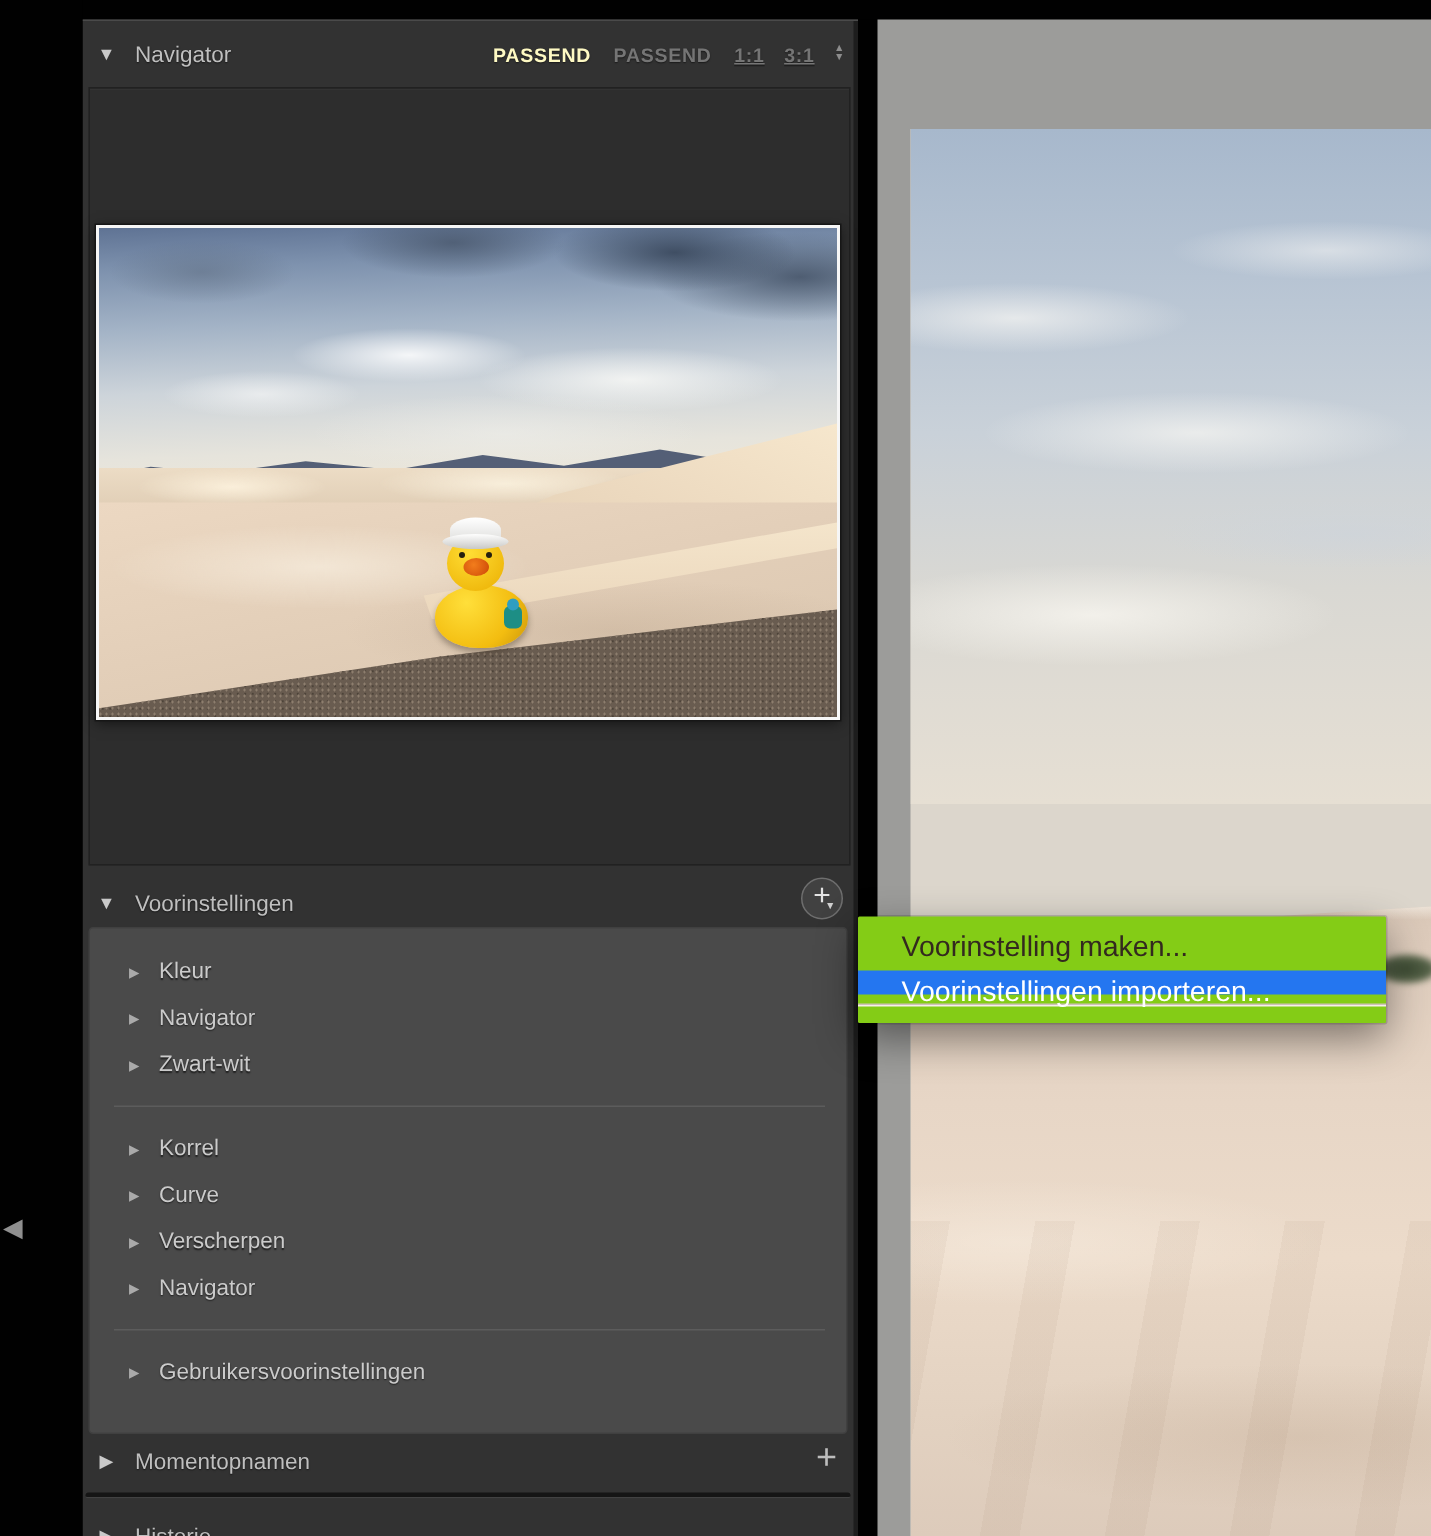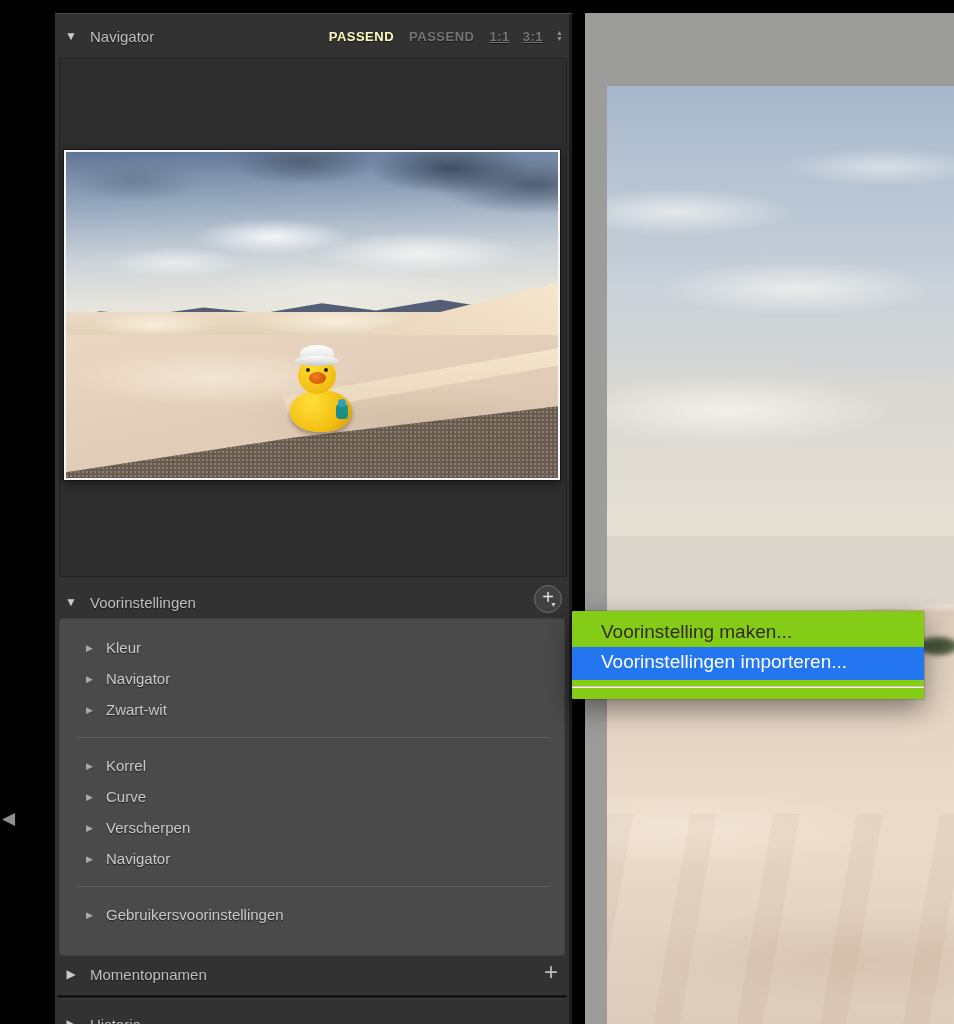--- a/index.html
+++ b/index.html
@@ -125,21 +125,21 @@
   .p-ripples{position:absolute;left:0;bottom:0;width:100%;height:210px;opacity:.45;
      background:repeating-linear-gradient(100deg, rgba(150,120,95,.16) 0 26px, transparent 26px 82px);}
   .shrub-main{position:absolute;left:310px;top:550px;width:42px;height:20px;border-radius:50%;
      background:radial-gradient(ellipse at center,#3c4a32 0%,#566349 55%,transparent 80%);filter:blur(2px);}
 
   
   .context-menu{position:absolute;left:539px;top:611px;width:352px;background:#84cc16;border-radius:1px;
       box-shadow:0 10px 28px rgba(0,0,0,.45), 0 0 0 1px rgba(0,0,0,.14);padding:5px 0 6px;z-index:10;margin-left:33px;}
   .menu-item{height:31px;line-height:31px;padding-left:29px;font-size:19px;color:#33291f;cursor:pointer;
       white-space:nowrap;}
-  .menu-item.highlighted{background:#2476f0;color:#ffffff;height:33px;line-height:30px;}
+  .menu-item.highlighted{background:#2476f0;color:#ffffff;height:16px;line-height:30px;}
   .menu-sep{height:0;border-top:1px solid #cec1b7;border-bottom:1px solid #f6efe8;margin:6px 0 5px;}
 </style>
 </head>
 <body>
 
 <div class="screen">
 
   <div class="left-strip">
     <span class="collapse-arrow">◀</span>
   </div>

